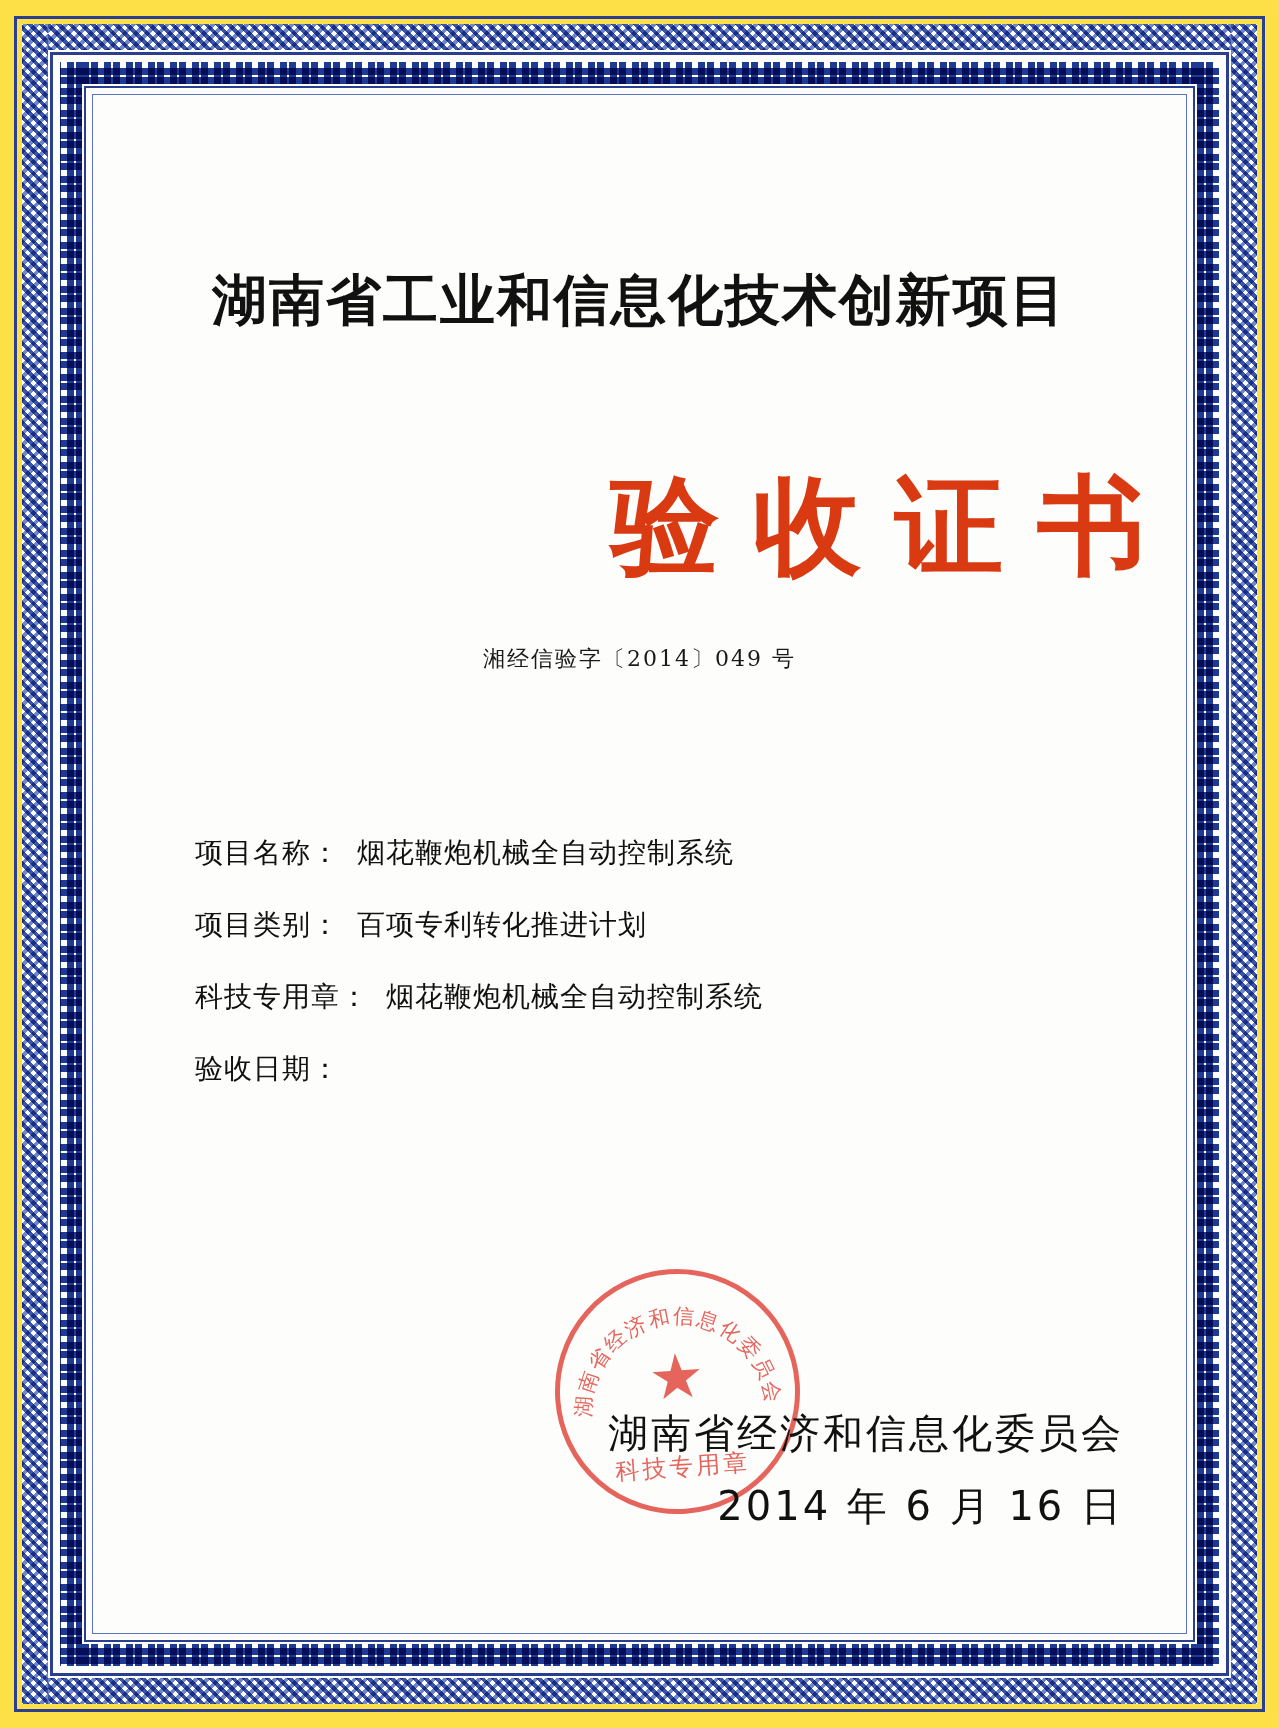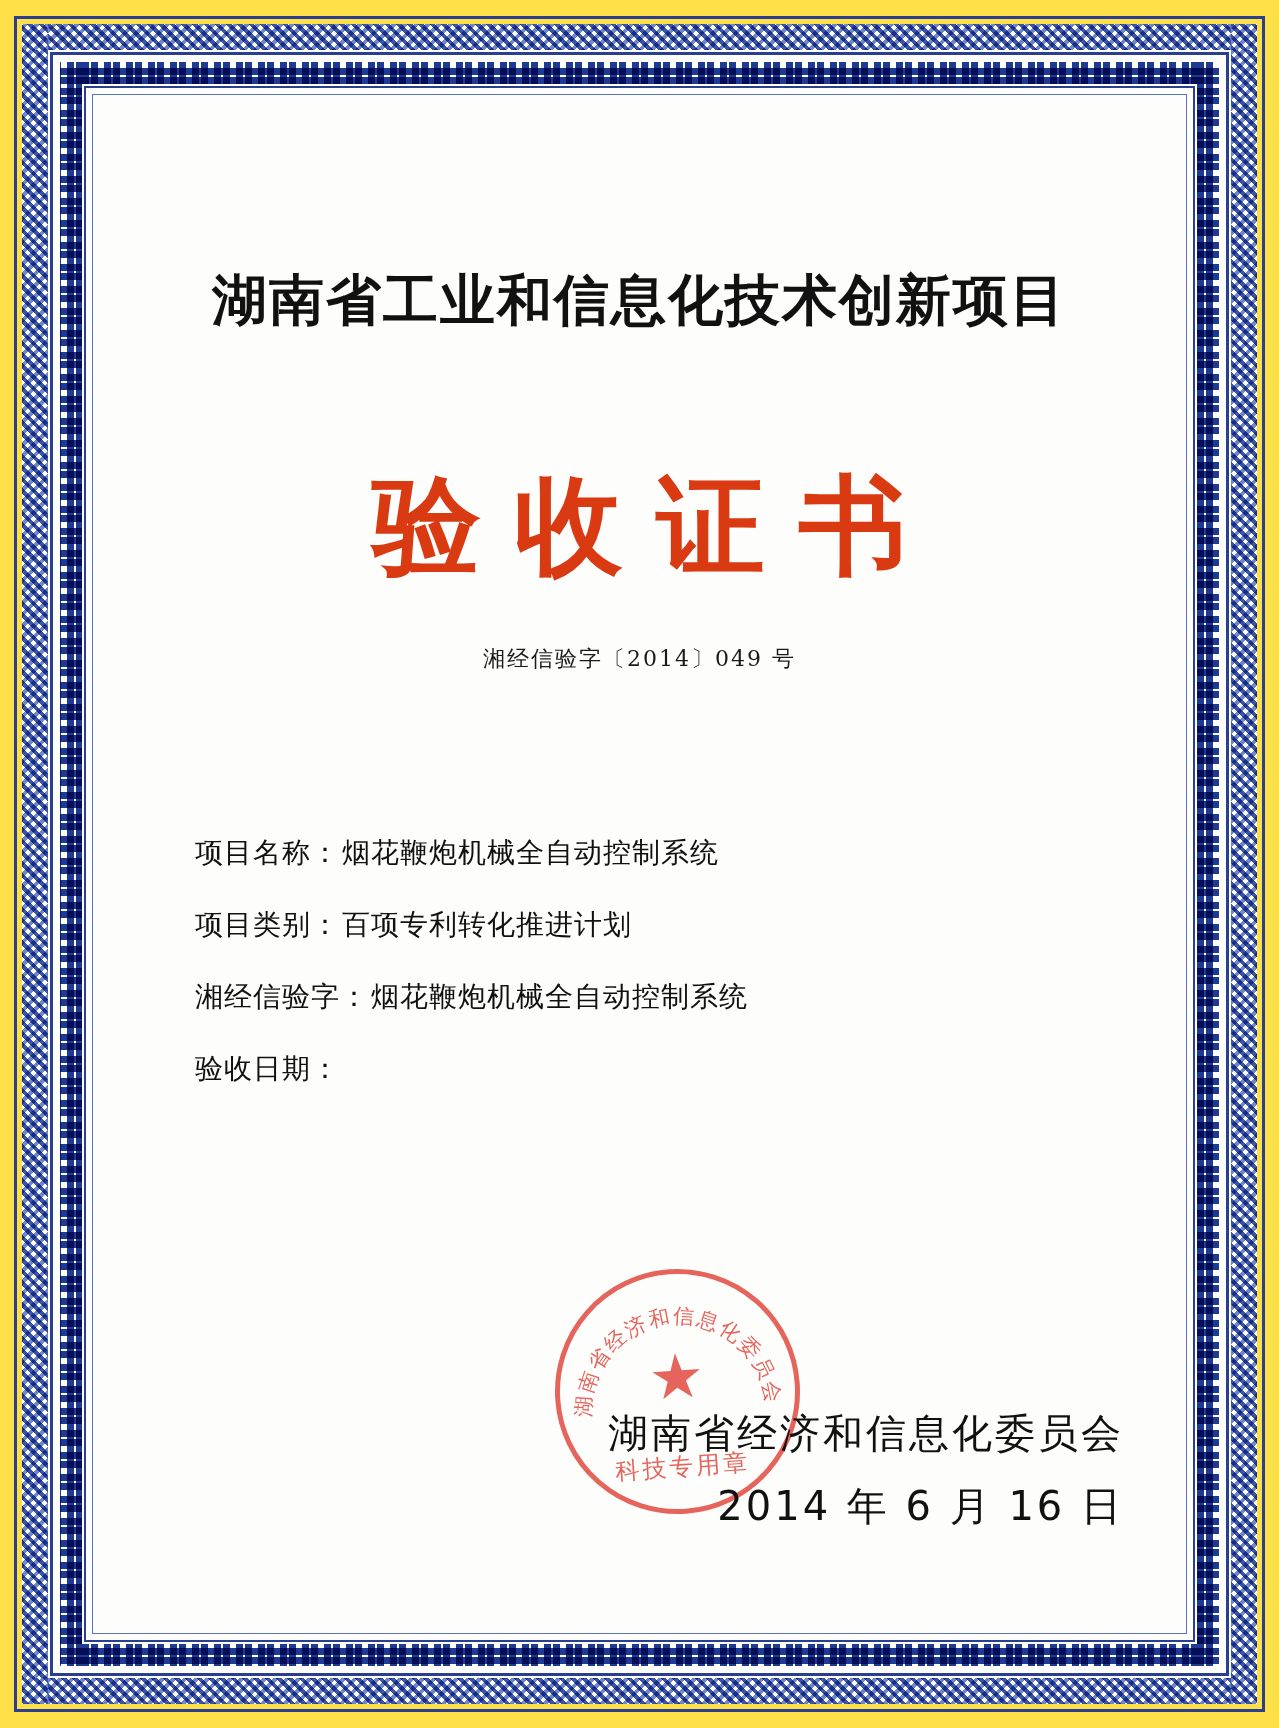--- a/index.html
+++ b/index.html
@@ -100,21 +100,21 @@
     letter-spacing: 2px;
     color: #111111;
     white-space: nowrap;
   }
 
   .cert-main-title {
     position: absolute;
     top: 350px;
     left: 0;
     right: 0;
-    text-align: center;
+    text-align: right;
     font-family: "DejaVu Serif", "Liberation Serif", serif;
     font-weight: bold;
     font-size: 108px;
     letter-spacing: 34px;
     text-indent: 34px;
     color: #d93a12;
   }
 
   .cert-number {
     position: absolute;
@@ -142,21 +142,21 @@
     color: #111111;
     font-family: "DejaVu Sans", "Liberation Sans", sans-serif;
   }
   .field-label {
     white-space: nowrap;
     letter-spacing: 1px;
   }
   .field-value {
     white-space: nowrap;
     letter-spacing: 1px;
-    margin-left: 2px;
+    margin-left: 17px;
   }
 
   .issuer-block {
     position: absolute;
     right: 55px;
     bottom: 90px;
     text-align: right;
   }
   .issuer-name {
     font-size: 40px;
@@ -249,21 +249,21 @@
         <span class="field-label">项目名称：</span>
         <span class="field-value">烟花鞭炮机械全自动控制系统</span>
       </div>
 
       <div class="field-row">
         <span class="field-label">项目类别：</span>
         <span class="field-value">百项专利转化推进计划</span>
       </div>
 
       <div class="field-row">
-        <span class="field-label">湘经信验字：</span>
+        <span class="field-label">科技专用章：</span>
         <span class="field-value">烟花鞭炮机械全自动控制系统</span>
       </div>
 
       <div class="field-row">
         <span class="field-label">验收日期：</span>
       </div>
 
     </div>
 
     <div class="seal">

